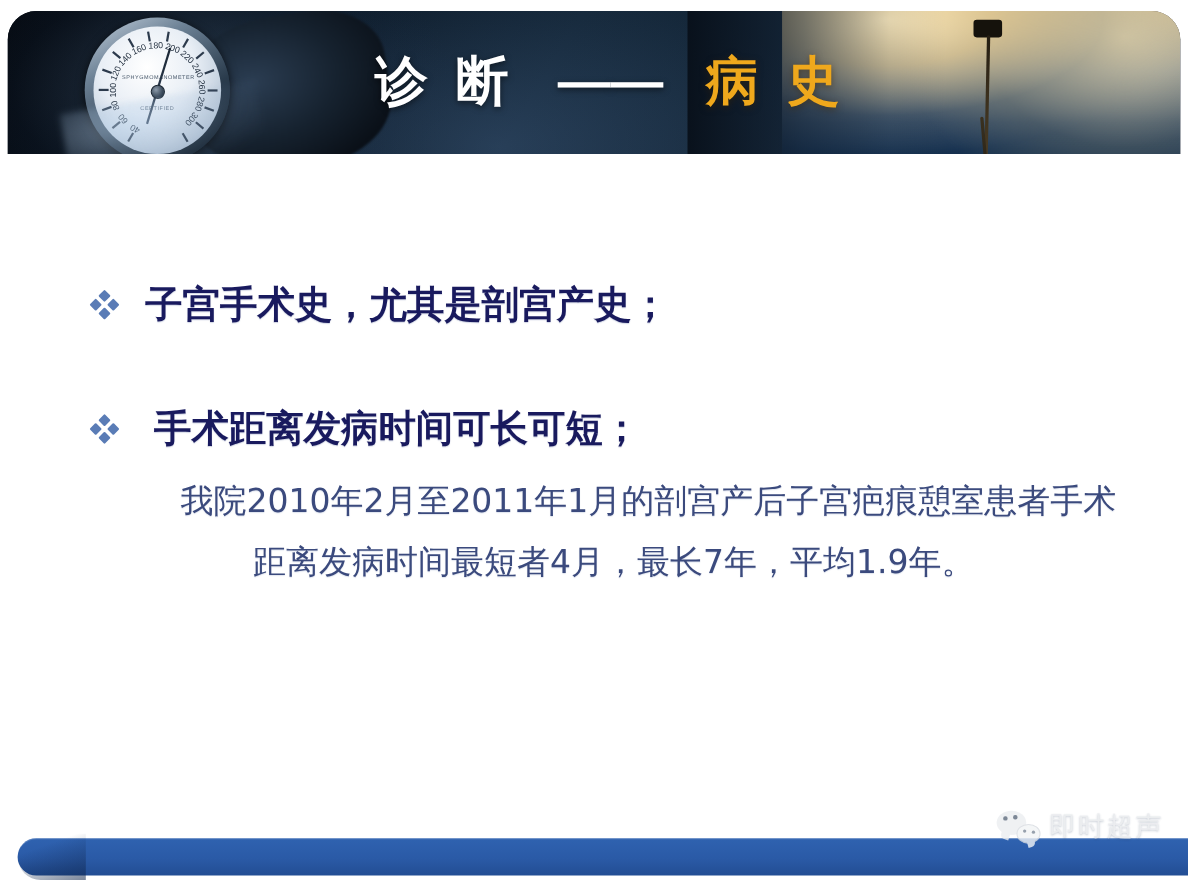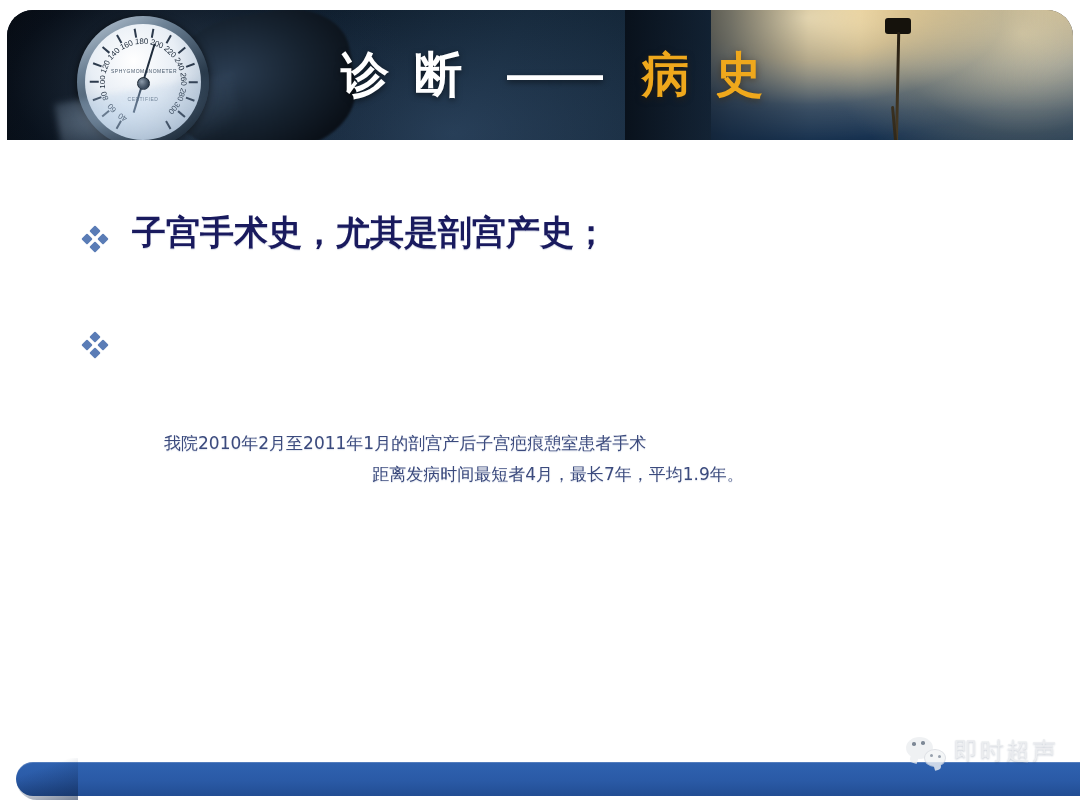--- a/index.html
+++ b/index.html
@@ -236,21 +236,22 @@
     position: absolute;
     left: 0;
     top: 140px;
     width: 1080px;
     height: 600px;
   }
 
   .bullet-row {
     position: absolute;
     display: flex;
-    align-items: flex-end;
+    align-items: flex-start;
+    margin-top: 45px;
   }
   .bullet-marker {
     width: 26px;
     height: 26px;
     flex: 0 0 26px;
     position: relative;
     margin-top: 8px;
   }
   .bullet-marker i {
     position: absolute;
@@ -281,21 +282,21 @@
   #bullet-2 .bullet-text { margin-left: 32px; }
   #bullet-3 { left: 82px; top: 443px; }
   #bullet-3 .bullet-text { margin-left: 24px; }
 
   .sub-note {
     position: absolute;
     left: 108px;
     top: 288px;
     width: 900px;
     font-family: "DejaVu Sans", "Liberation Sans", sans-serif;
-    font-size: 17px;
+    font-size: 30px;
     font-weight: normal;
     color: #3b4a7d;
     line-height: 1.85;
     text-shadow: 0 1px 1px rgba(150,165,200,0.30);
   }
   .sub-note .l1 { display: block; padding-left: 56px; white-space: nowrap; }
   .sub-note .l2 { display: block; padding-left: 0px;  white-space: nowrap; text-align: center; }
 
   
   .footer-band {
@@ -463,20 +464,21 @@
       <span class="bullet-text">子宫手术史，尤其是剖宫产史；</span>
     </div>
 
     <div class="bullet-row" id="bullet-2">
       <span class="bullet-marker">
         <i class="d-t"></i>
           <i class="d-l"></i>
           <i class="d-r"></i>
           <i class="d-b"></i>
       </span>
+      <span class="bullet-text">手术距离发病时间可长可短；</span>
     </div>
 
     <div class="sub-note">
       <span class="l1">我院2010年2月至2011年1月的剖宫产后子宫疤痕憩室患者手术</span>
       <span class="l2">距离发病时间最短者4月，最长7年，平均1.9年。</span>
     </div>
 
 
   </div>
 

